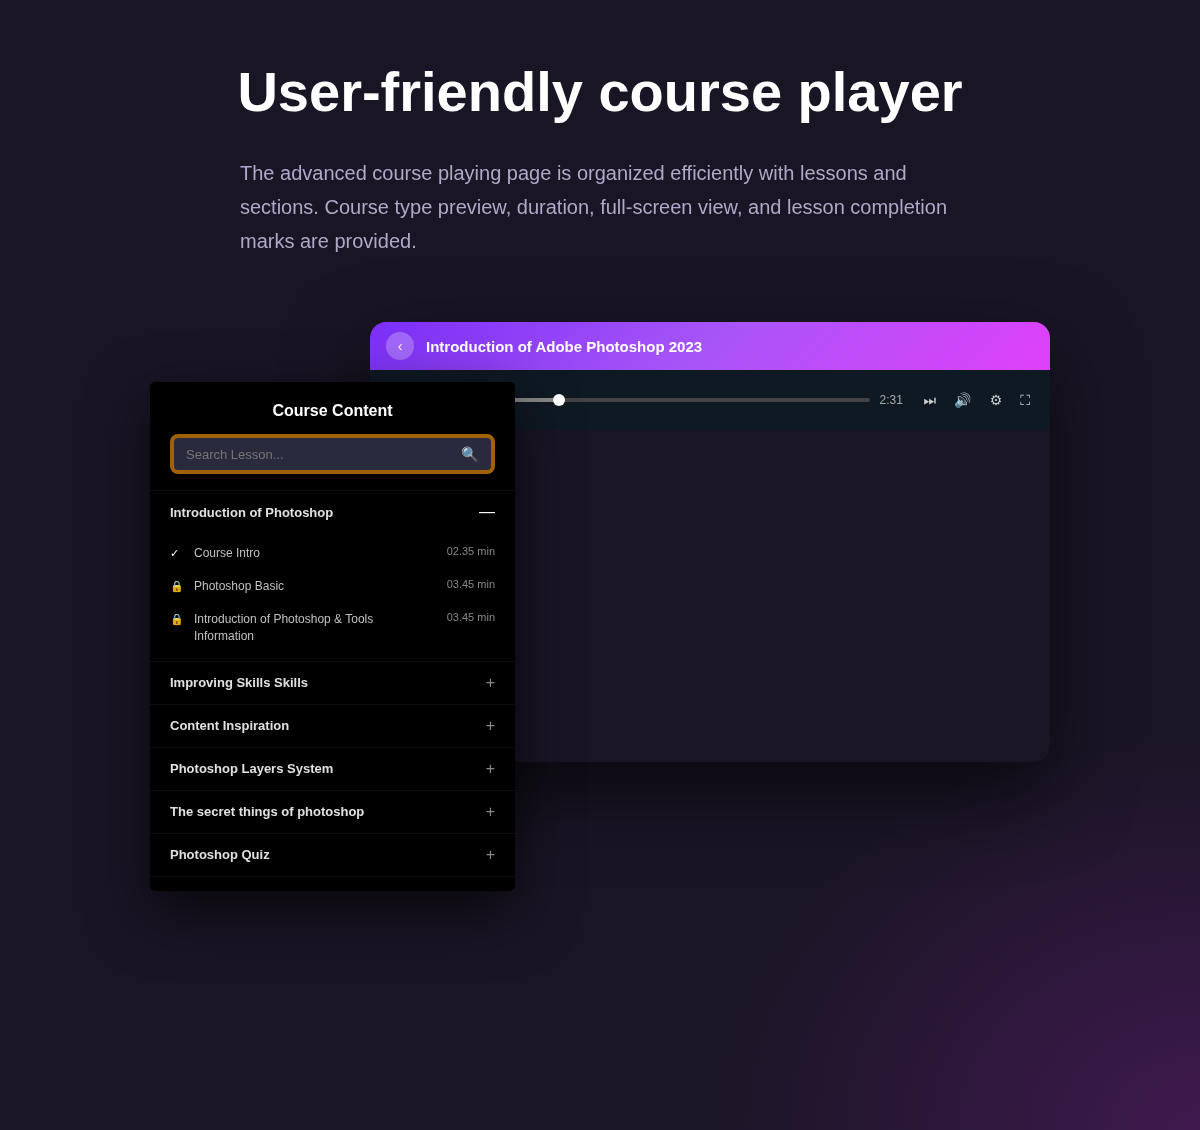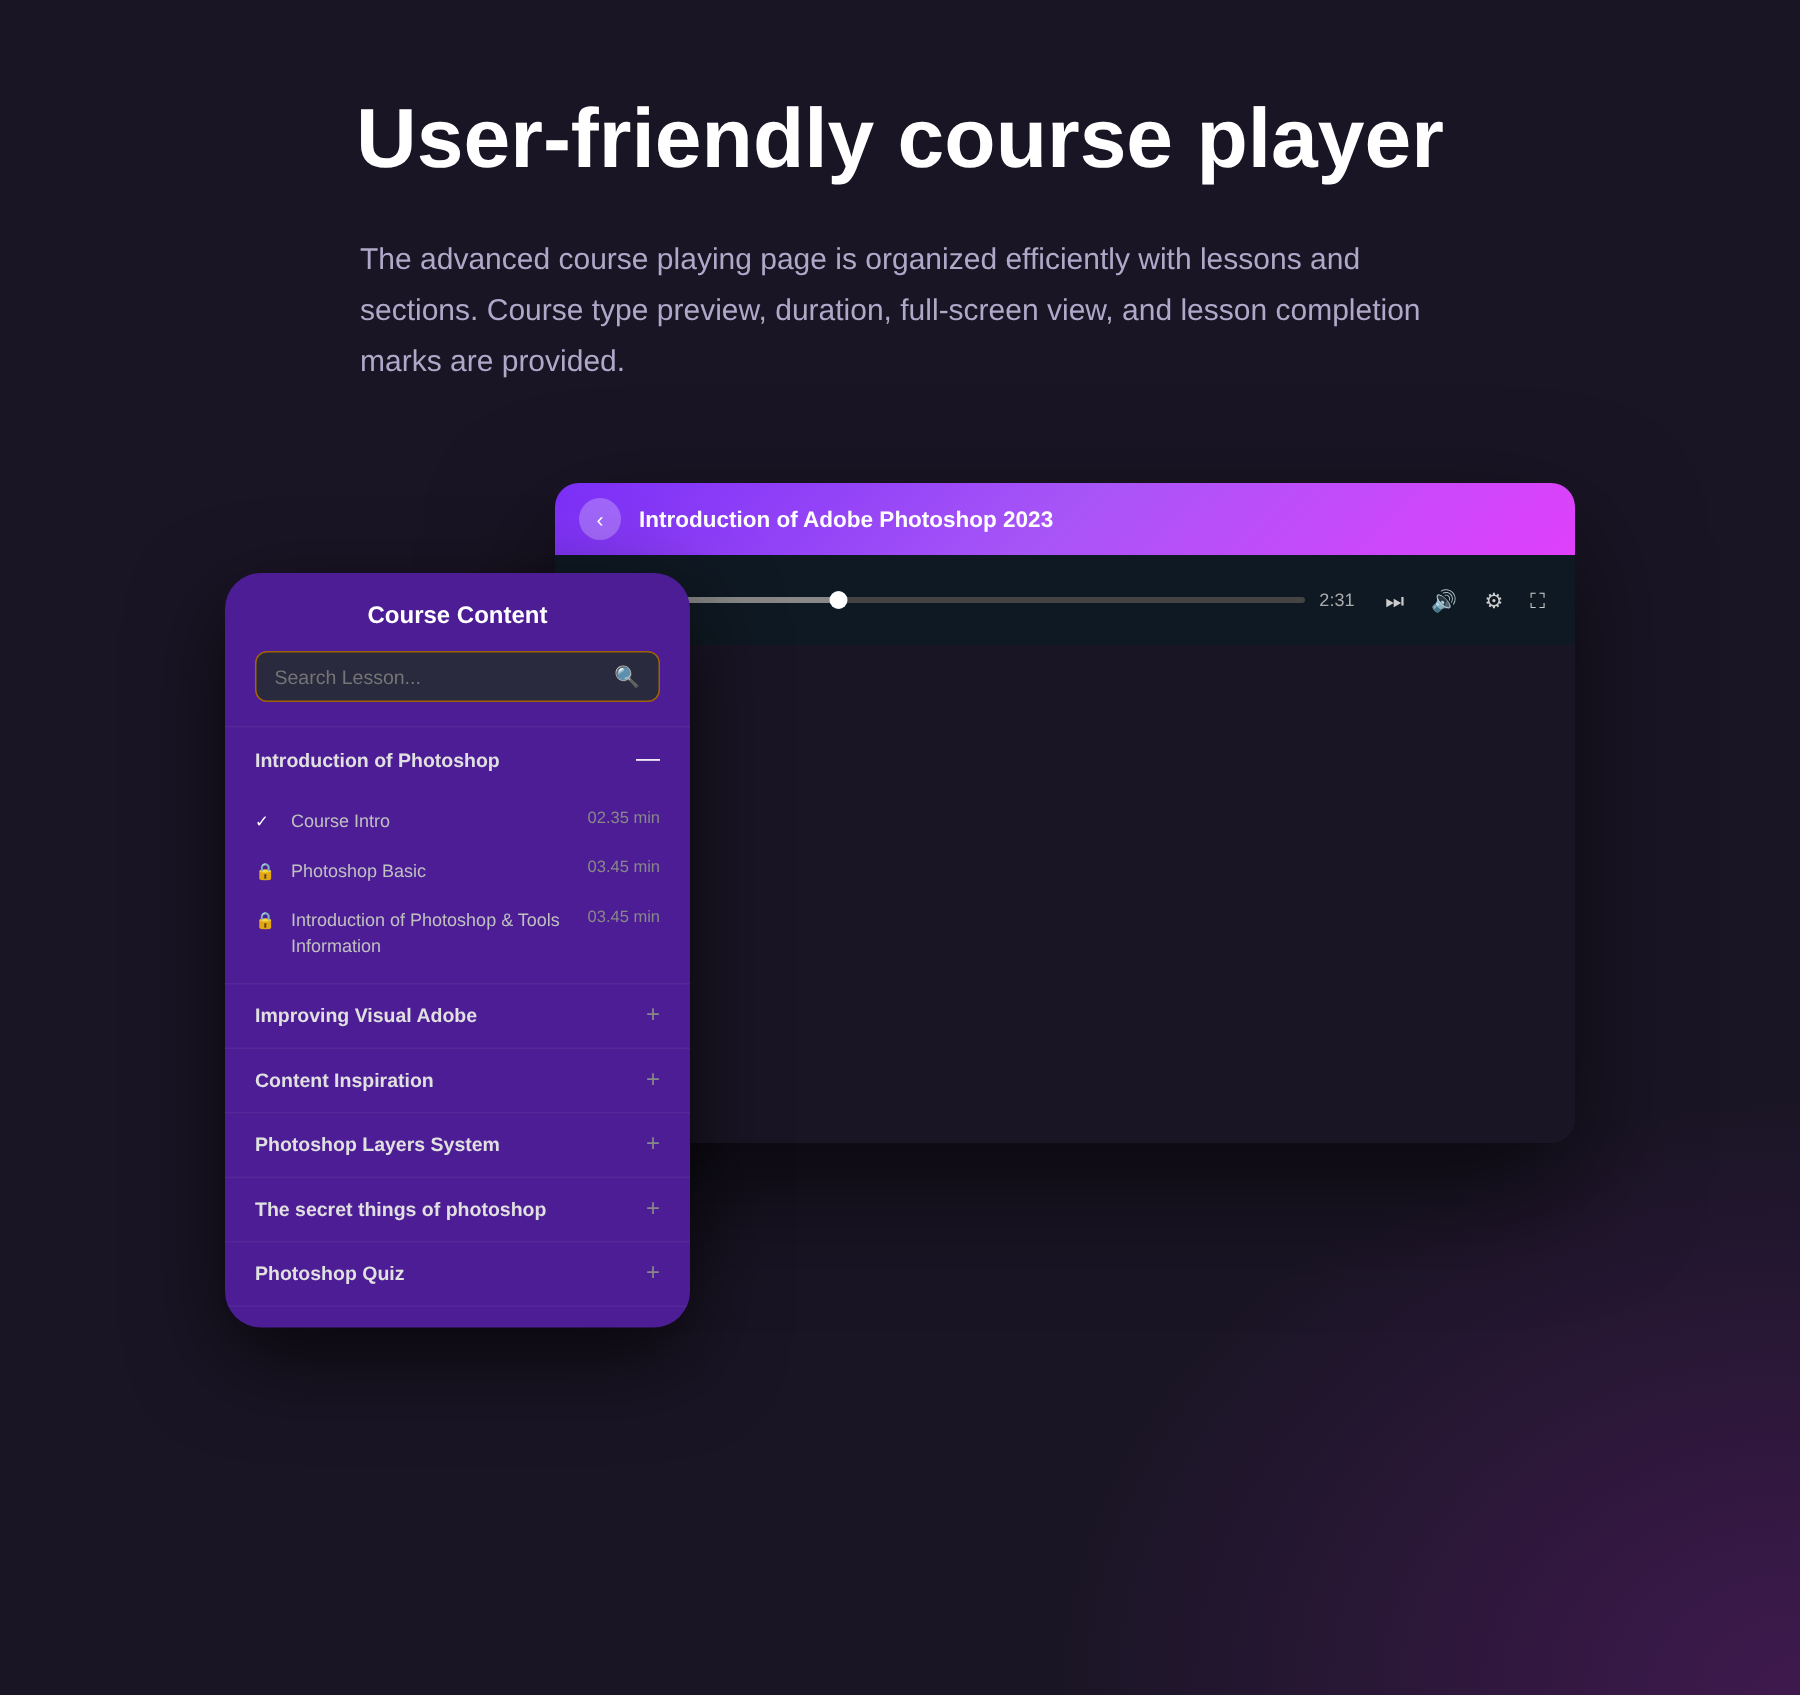--- a/index.html
+++ b/index.html
@@ -254,23 +254,23 @@
       font-size: 14px;
       cursor: pointer;
       padding: 4px;
     }
 
     
     .course-content {
       position: absolute;
       left: 0;
       top: 60px;
-      width: 310px;
-      background: #4c1d95;
-      border-radius: 24px;
+      width: 365px;
+      background: #000000;
+      border-radius: 5px;
       box-shadow: 0 20px 60px rgba(0,0,0,0.7);
       overflow: hidden;
       z-index: 10;
     }
 
     .course-content-header {
       padding: 20px 20px 16px;
       border-bottom: 1px solid rgba(255,255,255,0.05);
     }
 
@@ -279,21 +279,21 @@
       font-size: 16px;
       font-weight: 700;
       text-align: center;
       margin-bottom: 14px;
     }
 
     .search-box {
       display: flex;
       align-items: center;
       background: #2a2a3e;
-      border: 1px solid #a16207;
+      border: 4px solid #a16207;
       border-radius: 8px;
       padding: 8px 12px;
       gap: 8px;
     }
 
     .search-input {
       background: none;
       border: none;
       outline: none;
       color: #aaa;
@@ -448,21 +448,21 @@
           <div class="lesson-item">
             <span class="lesson-lock">🔒</span>
             <span class="lesson-name">Introduction of Photoshop &amp; Tools Information</span>
             <span class="lesson-duration">03.45 min</span>
           </div>
         </div>
       </div>
 
       <div class="section-item">
         <div class="section-header">
-          <span class="section-name">Improving Visual Adobe</span>
+          <span class="section-name">Improving Skills Skills</span>
           <span class="section-icon">+</span>
         </div>
       </div>
 
       <div class="section-item">
         <div class="section-header">
           <span class="section-name">Content Inspiration</span>
           <span class="section-icon">+</span>
         </div>
       </div>

